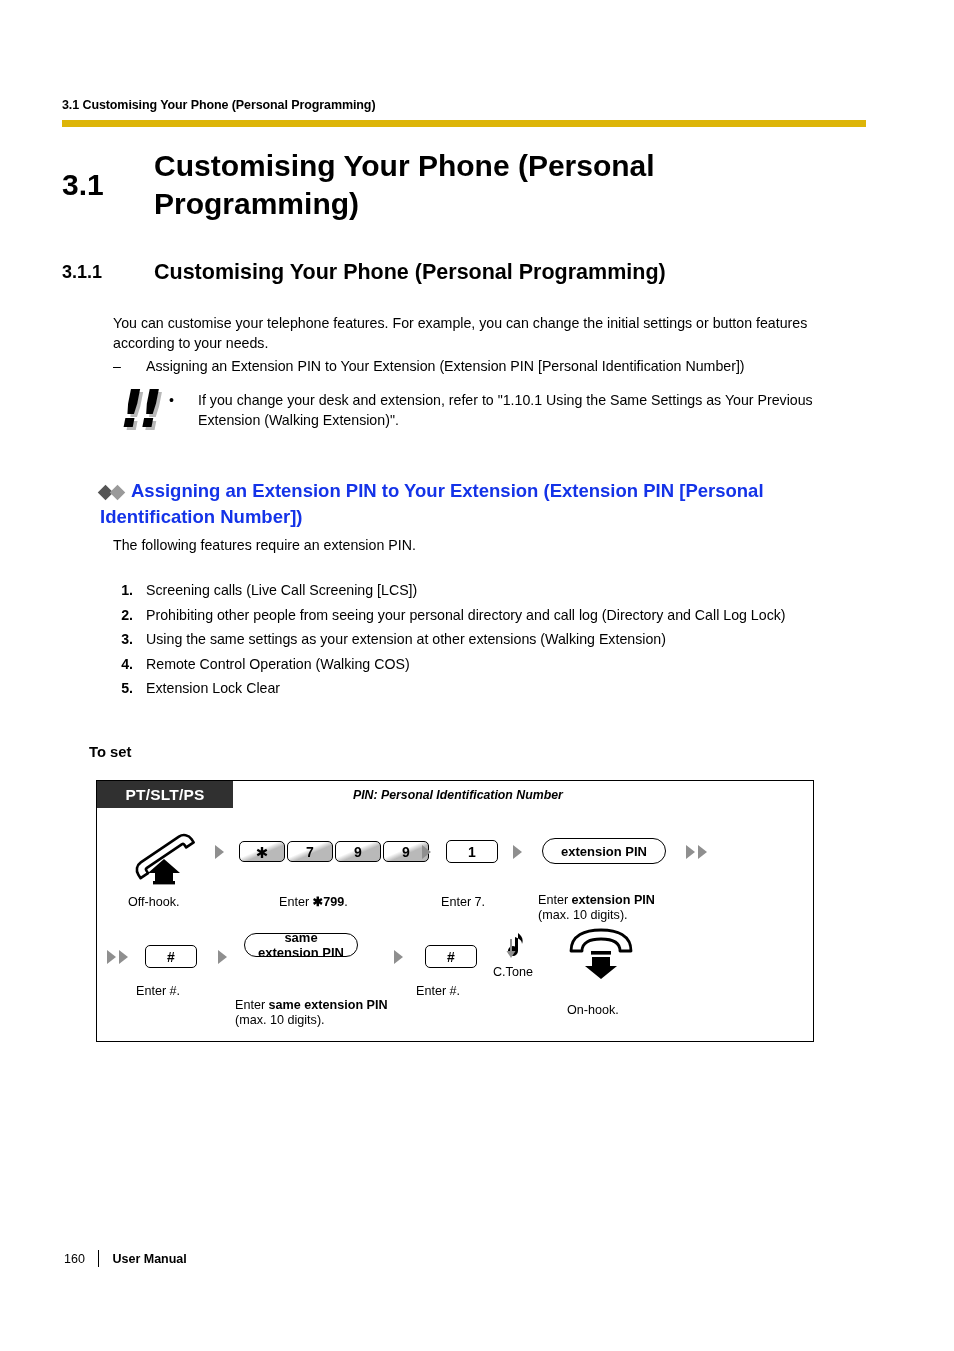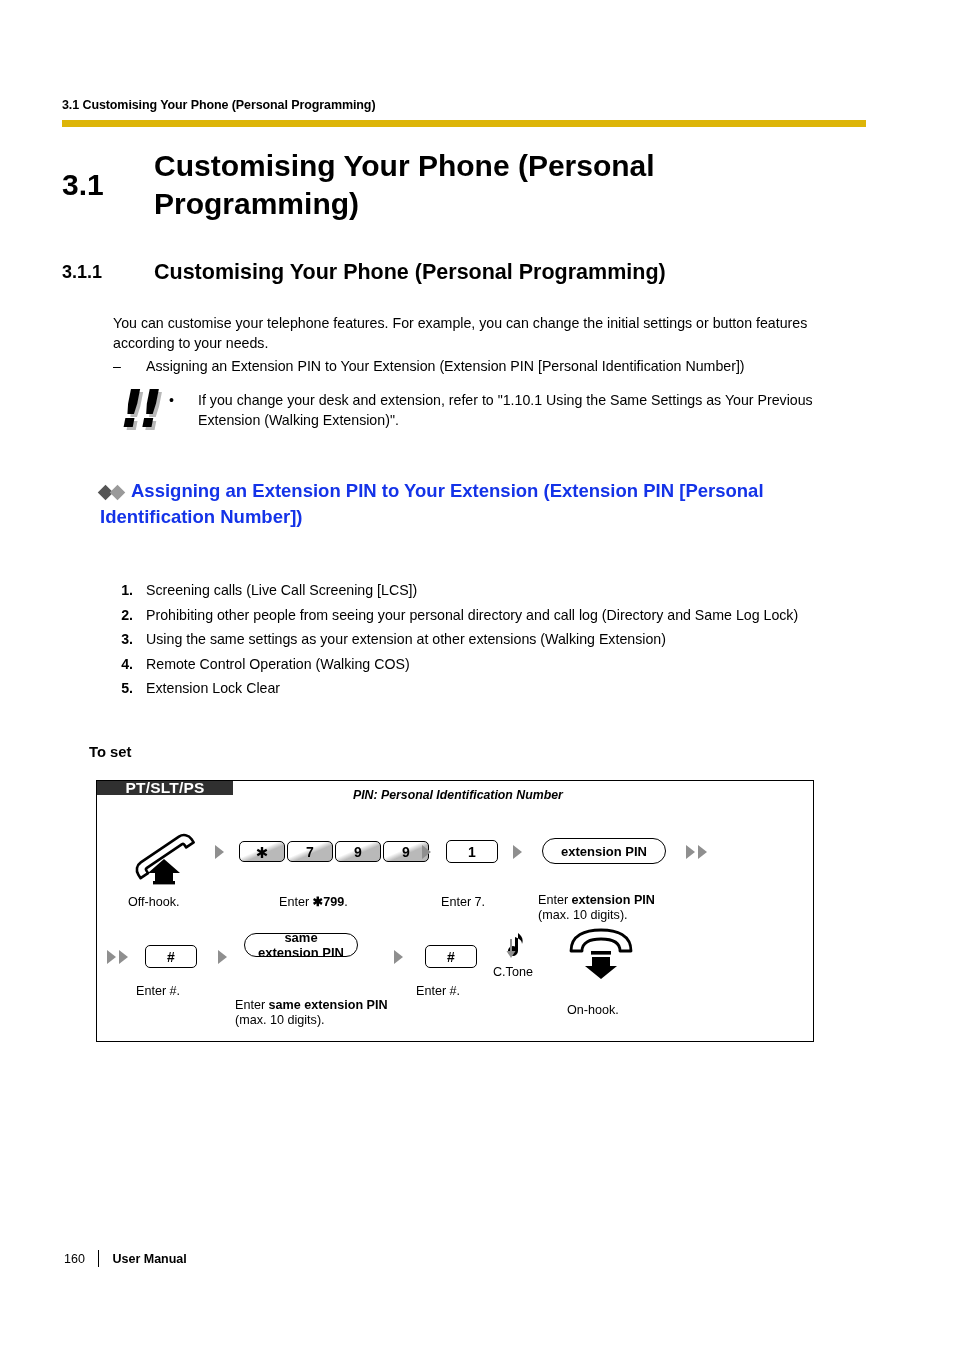--- a/index.html
+++ b/index.html
@@ -220,21 +220,21 @@
     height: 262px;
     border: 1.4px solid #000;
     box-sizing: border-box;
     background: #fff;
   }
   .dev-tag {
     position: absolute;
     left: 0px;
     top: 0px;
     width: 136px;
-    height: 14px;
+    height: 27px;
     background: #303030;
     color: #ffffff;
     font-size: 15.5px;
     font-weight: bold;
     display: flex;
     align-items: center;
     justify-content: center;
     letter-spacing: 0.2px;
   }
   .pin-legend {
@@ -368,30 +368,31 @@
     <div class="note-bullet">•</div>
     <div class="note-text">If you change your desk and extension, refer to "1.10.1 Using the Same Settings as Your Previous Extension (Walking Extension)".</div>
   </div>
 </div>
 
 <div class="feature-head">
   <span class="diamond d1"></span><span class="diamond d2"></span><span>Assigning an Extension PIN to Your Extension (Extension PIN [Personal Identification Number])</span>
 </div>
 
 <div class="feature-intro">
+  <div>The following features require an extension PIN.</div>
 </div>
 
 <div class="olist">
   <div class="olist-row">
     <div class="olist-num">1.</div>
     <div class="olist-text">Screening calls (Live Call Screening [LCS])</div>
   </div>
   <div class="olist-row">
     <div class="olist-num">2.</div>
-    <div class="olist-text">Prohibiting other people from seeing your personal directory and call log (Directory and Same Log Lock)</div>
+    <div class="olist-text">Prohibiting other people from seeing your personal directory and call log (Directory and Call Log Lock)</div>
   </div>
   <div class="olist-row">
     <div class="olist-num">3.</div>
     <div class="olist-text">Using the same settings as your extension at other extensions (Walking Extension)</div>
   </div>
   <div class="olist-row">
     <div class="olist-num">4.</div>
     <div class="olist-text">Remote Control Operation (Walking COS)</div>
   </div>
   <div class="olist-row">

